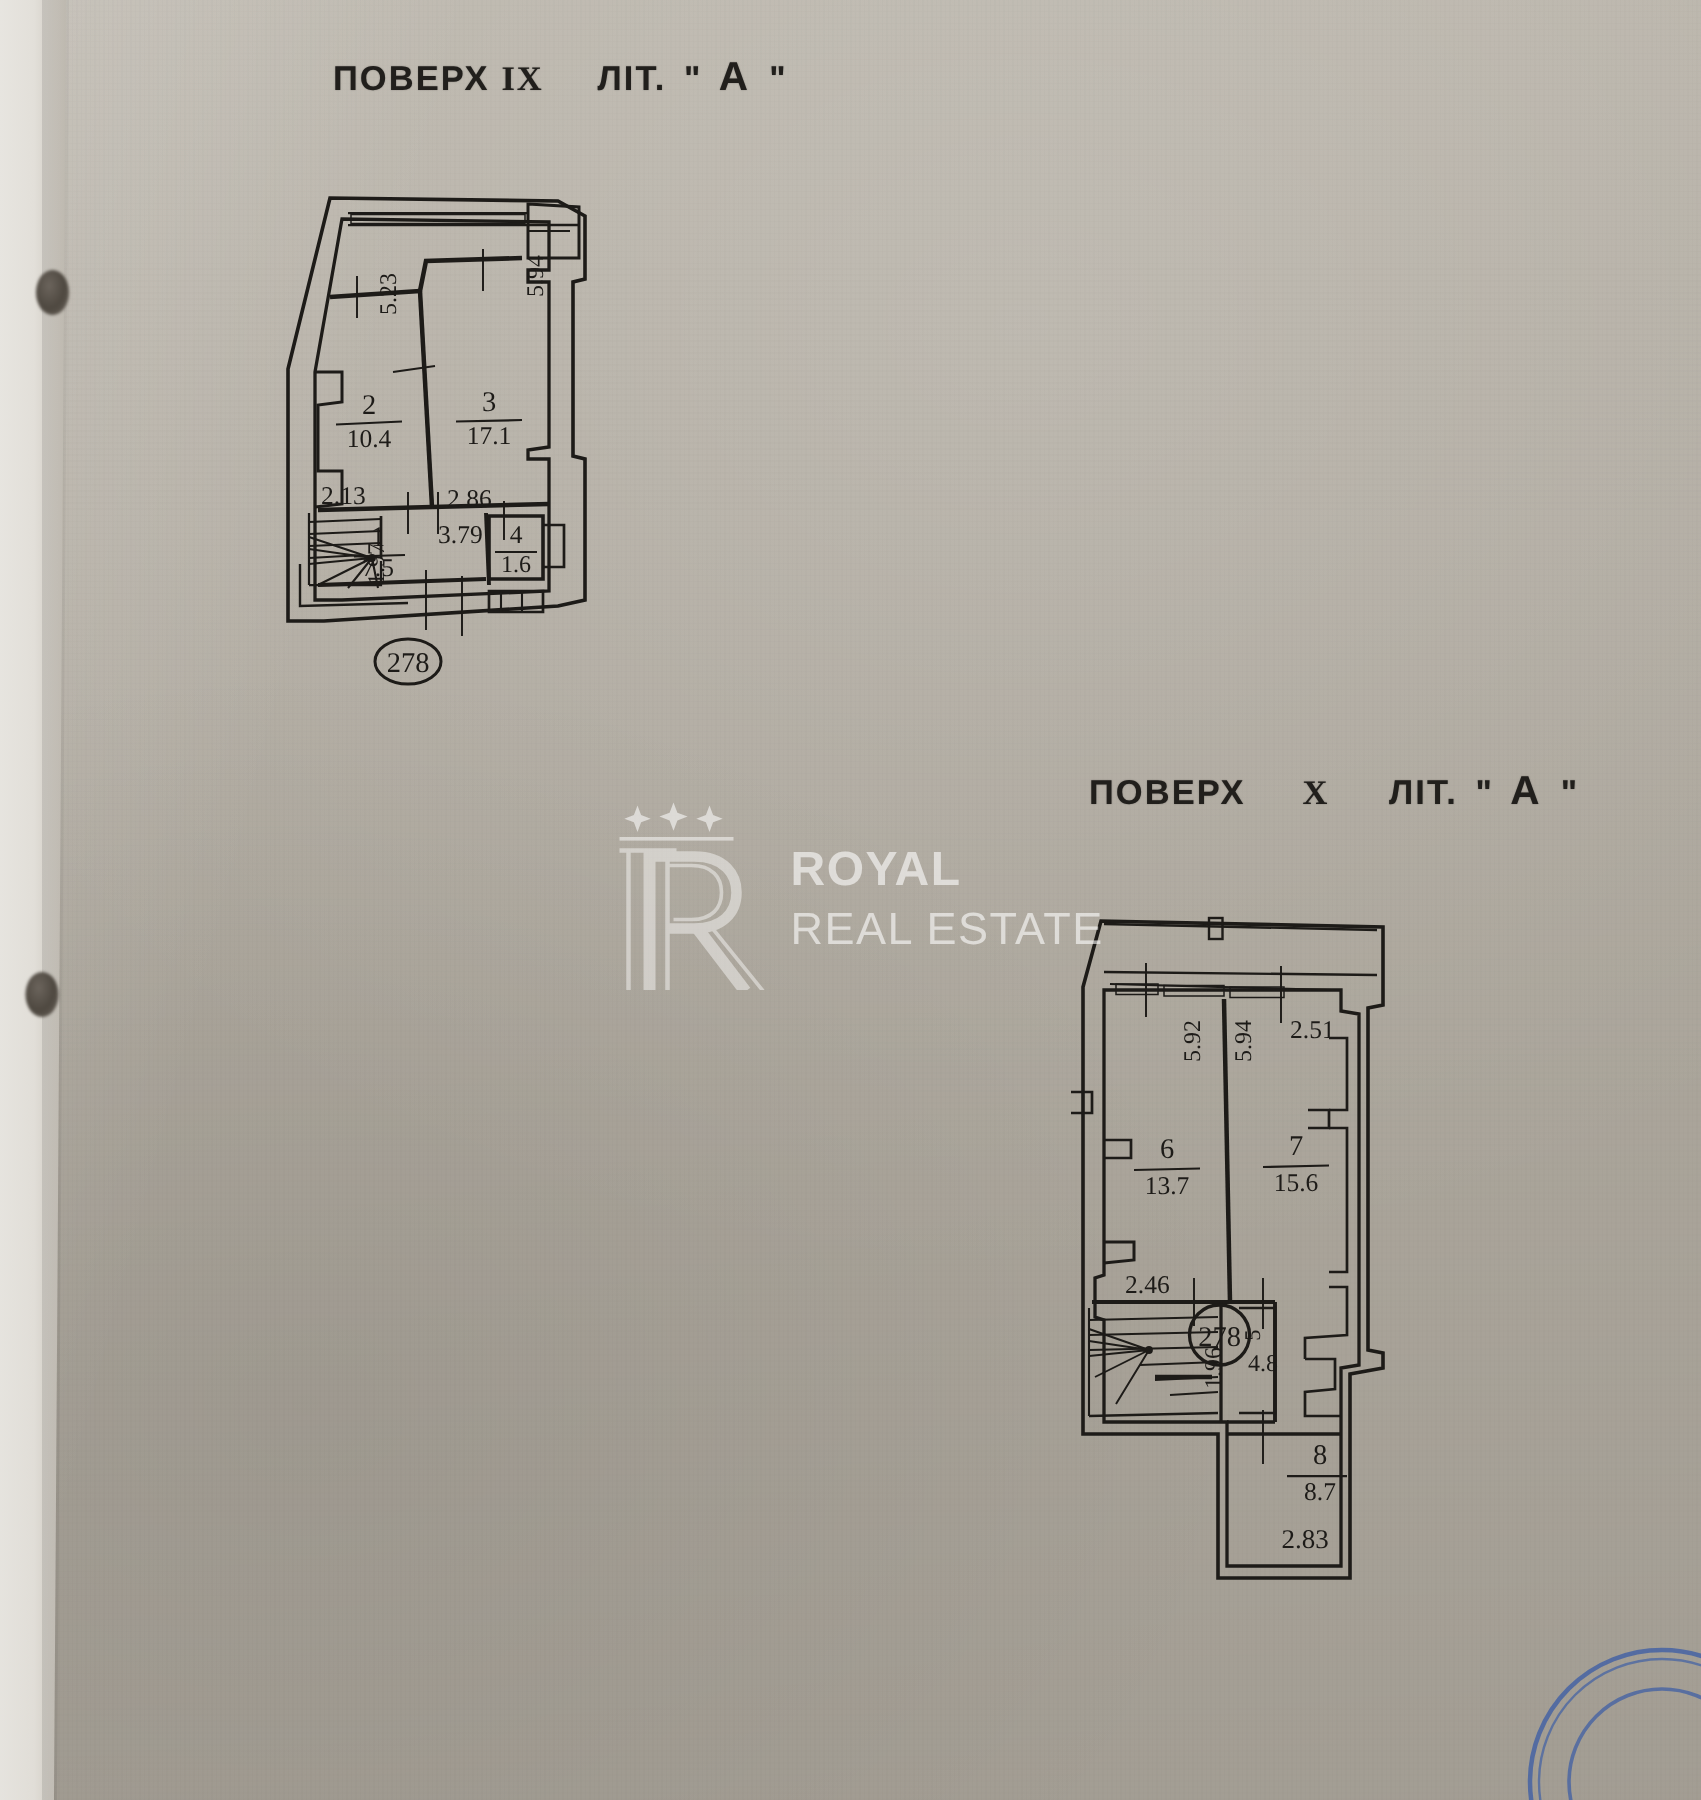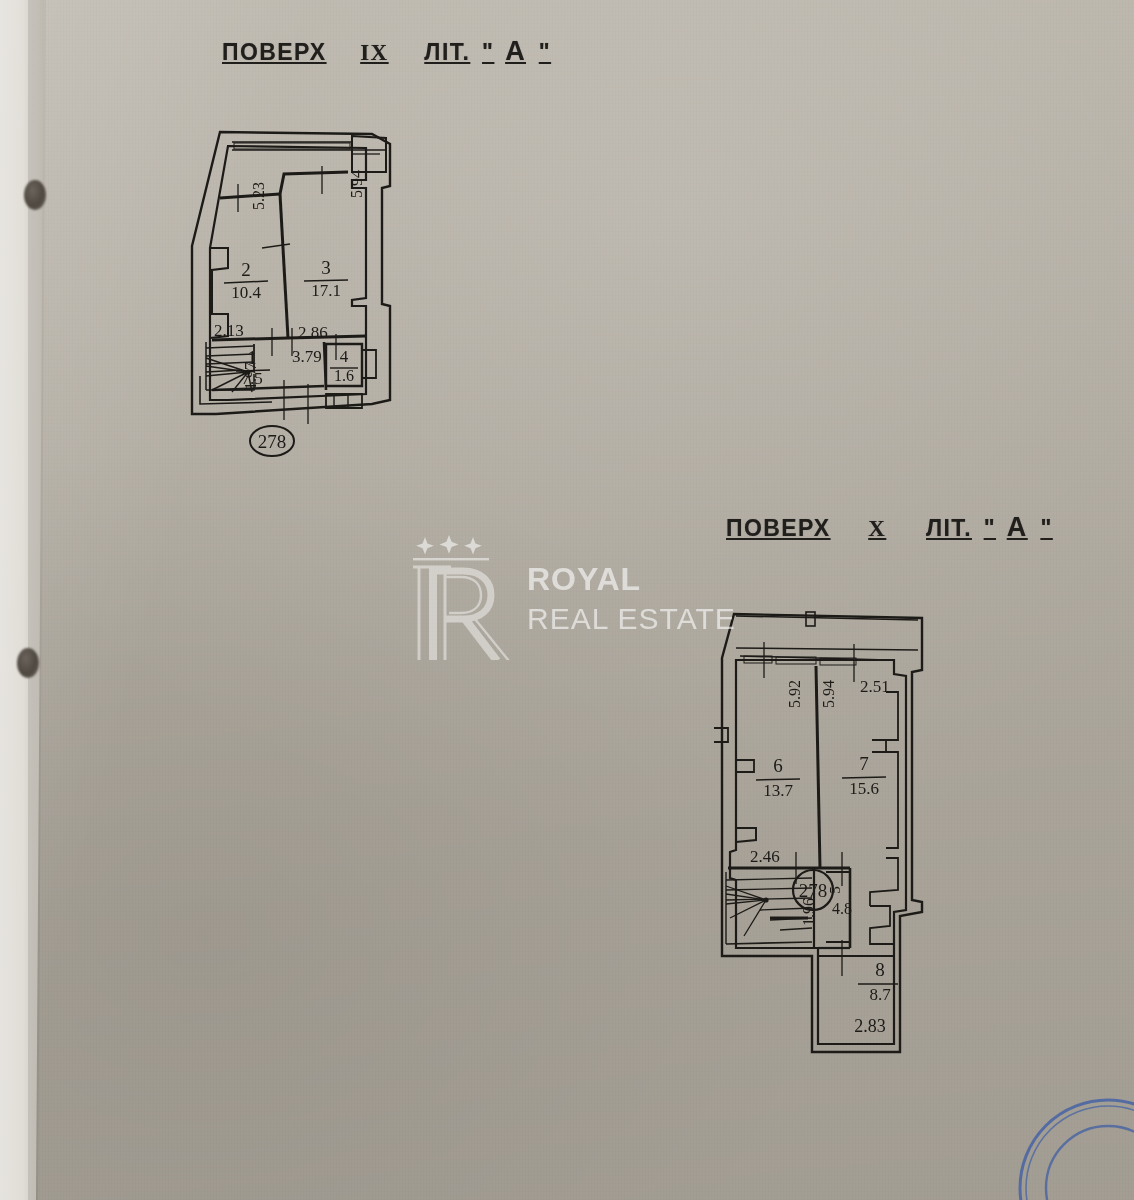--- a/index.html
+++ b/index.html
@@ -40,21 +40,21 @@
   .hole{
     position:absolute;width:22px;height:30px;border-radius:50%;
     background:radial-gradient(ellipse at 40% 35%, #6b645c 0%, #4e4840 55%, #6e675f 100%);
     filter:blur(1.1px);
   }
   
   .heading{
     position:absolute;color:#211f1c;font-weight:700;letter-spacing:.06em;
     white-space:nowrap;text-shadow:0 0 1px rgba(0,0,0,.35);
   }
-  .heading .sp{display:inline-block;text-decoration:underline;}
+  .heading .sp{display:inline-block;}
   
   .plan{position:absolute;}
   svg text{font-family:"Liberation Serif", serif;fill:#1d1b18;}
   
   #wm{position:absolute;left:405px;top:525px;width:330px;height:135px;
       opacity:.72;pointer-events:none;}
   #wm .wtxt{font-family:"Liberation Sans",sans-serif;fill:#ffffff;opacity:.82;}
   
   #stamp{position:absolute;left:1012px;top:1092px;width:180px;height:180px;
          opacity:.80;}
@@ -67,21 +67,21 @@
 
 <div id="paper"></div>
 <div id="grain"></div>
 <div id="edge"></div>
 <div id="edge2"></div>
 <div class="hole" style="left:24px;top:180px;"></div>
 <div class="hole" style="left:17px;top:648px;"></div>
 
 <div class="heading" style="left:222px;top:36px;font-size:23px;">
   <span class="sp">ПОВЕРХ</span>
-  <span class="sp" style="margin-left:26px;font-family:'Liberation Serif',serif;">IX</span>
+  <span class="sp" style="font-family:'Liberation Serif',serif;">IX</span>
   <span class="sp" style="margin-left:28px;">ЛІТ.</span>
   <span class="sp" style="margin-left:4px;">"</span>
   <span class="sp" style="margin-left:3px;font-size:27px;">A</span>
   <span class="sp" style="margin-left:5px;">"</span>
 </div>
 
 <svg class="plan" style="left:176px;top:128px;" width="240" height="335" viewBox="0 0 240 335">
   <g fill="none" stroke="#1d1b18" stroke-width="2.1" stroke-linejoin="miter">
 
     <path d="M16,118 L44,4 L196,6 L214,16 L214,58 L206,60 L206,176 L214,178

